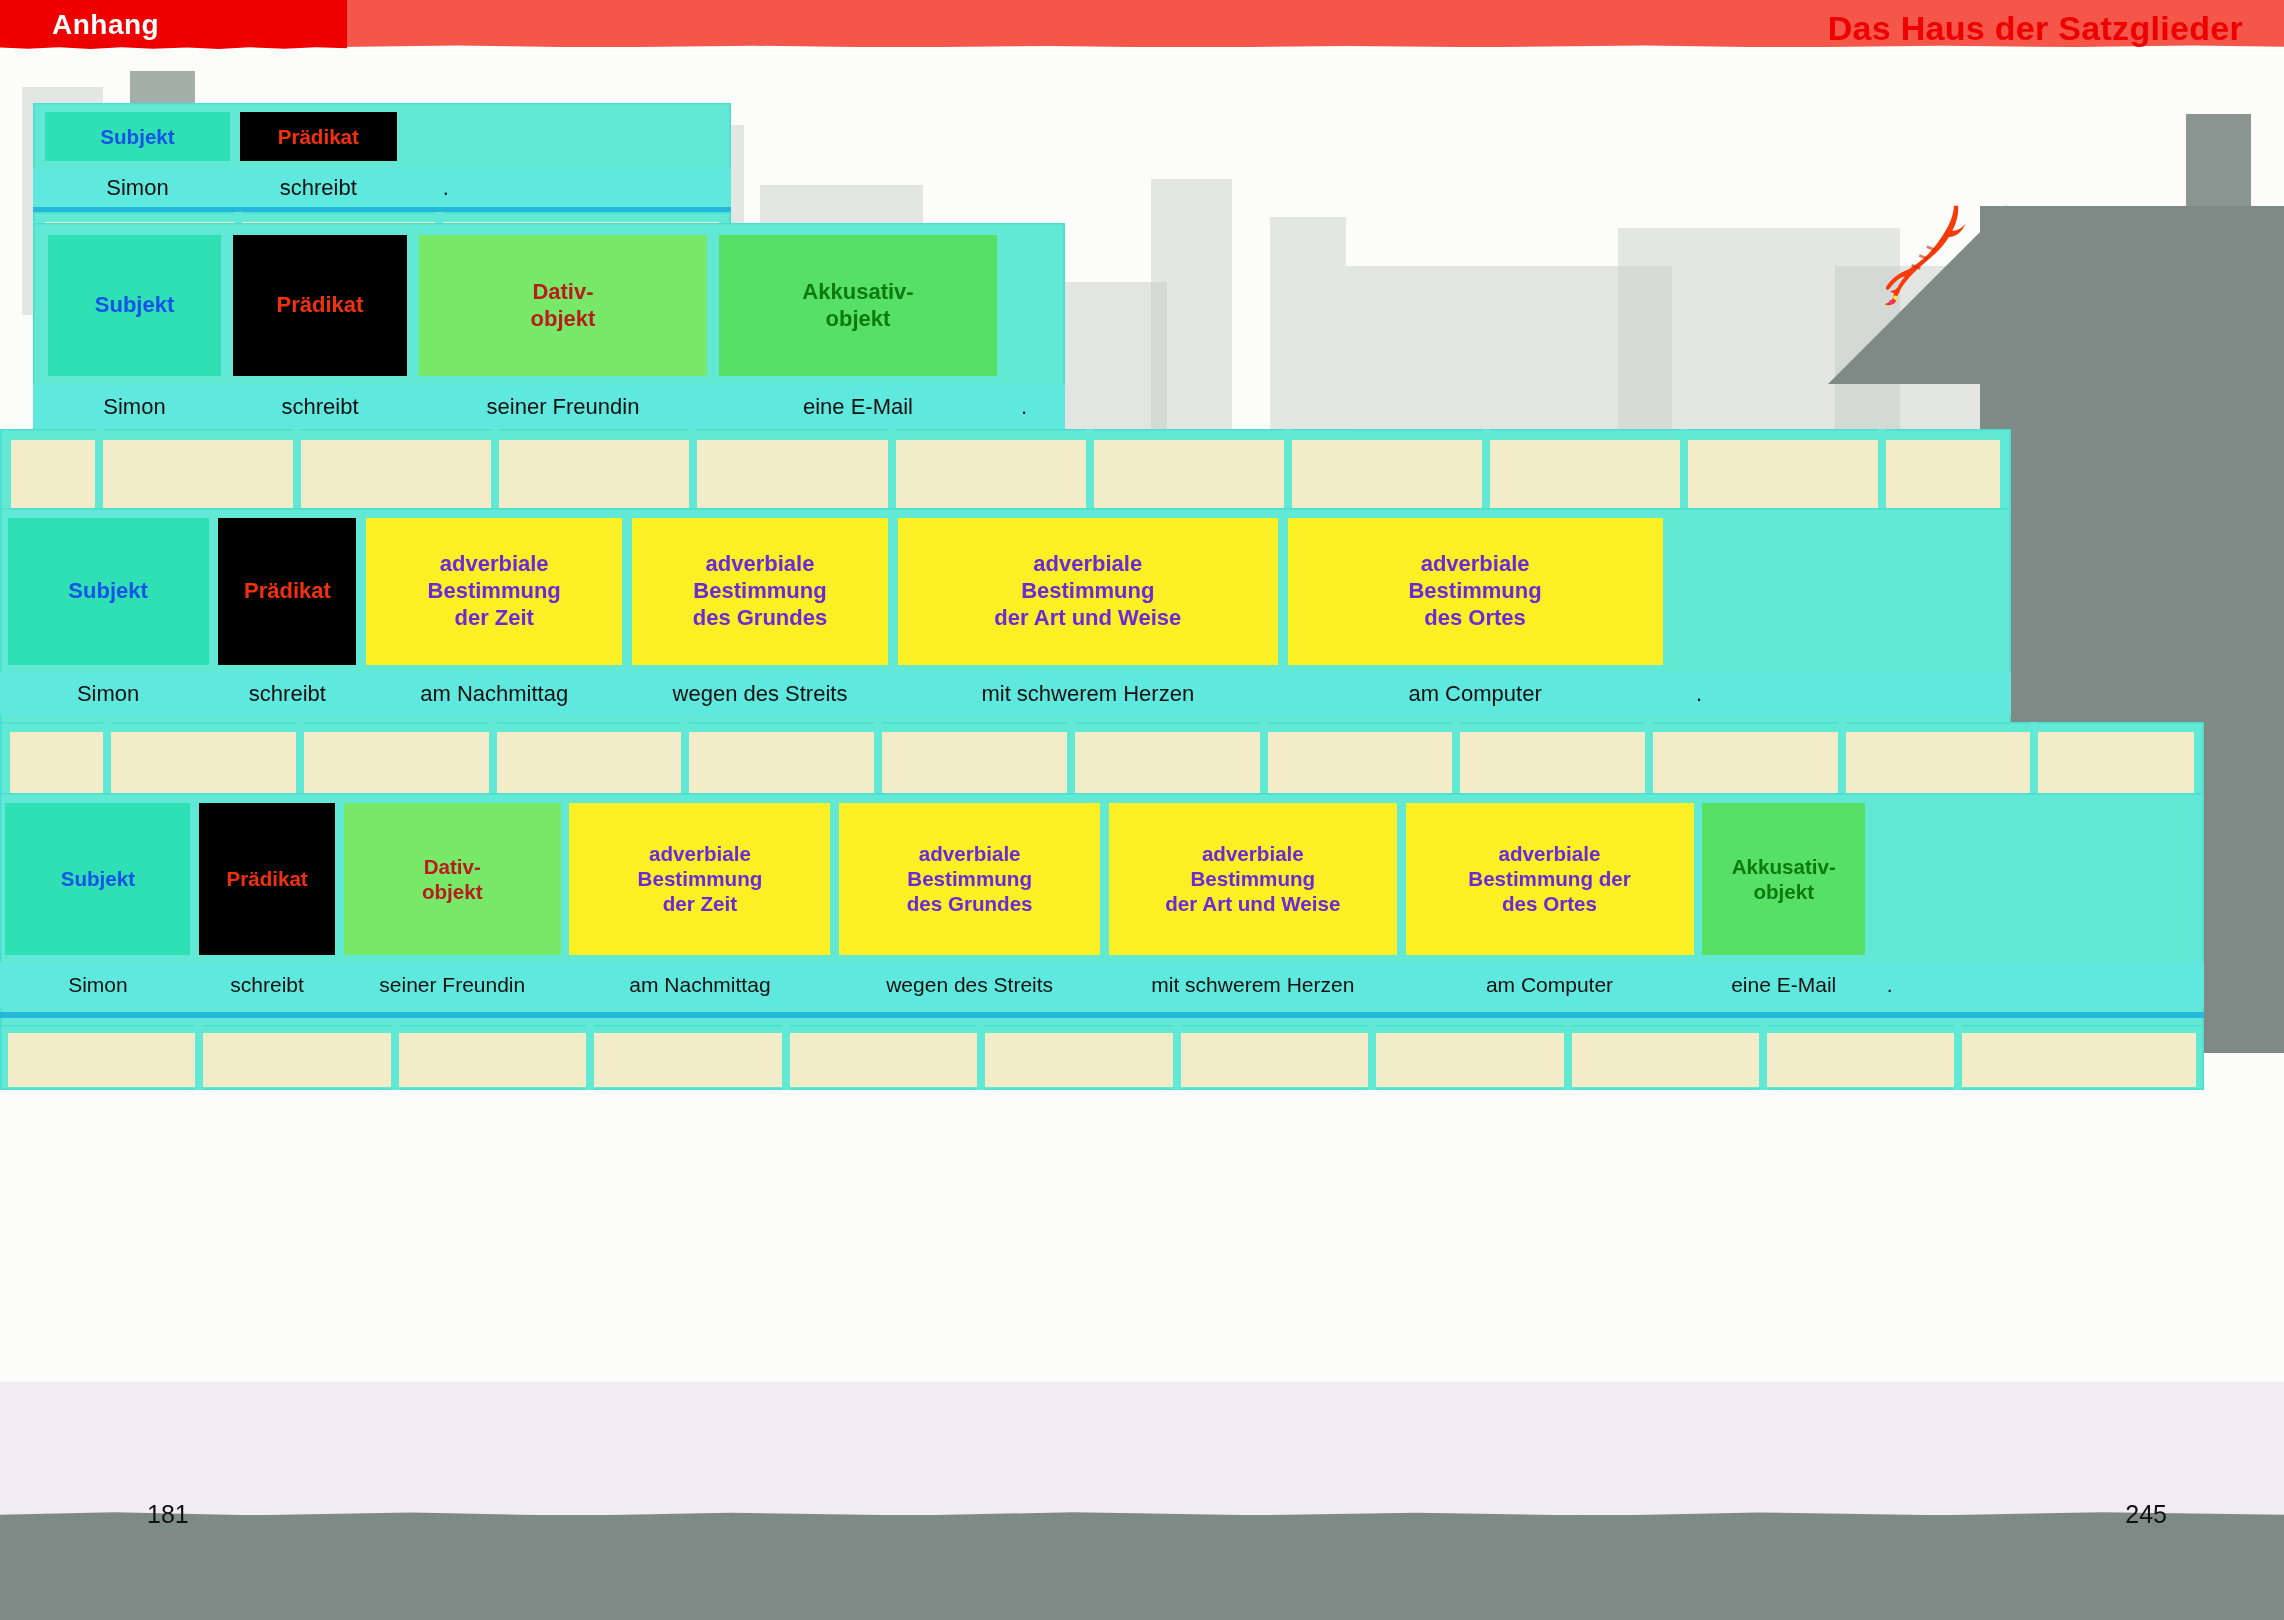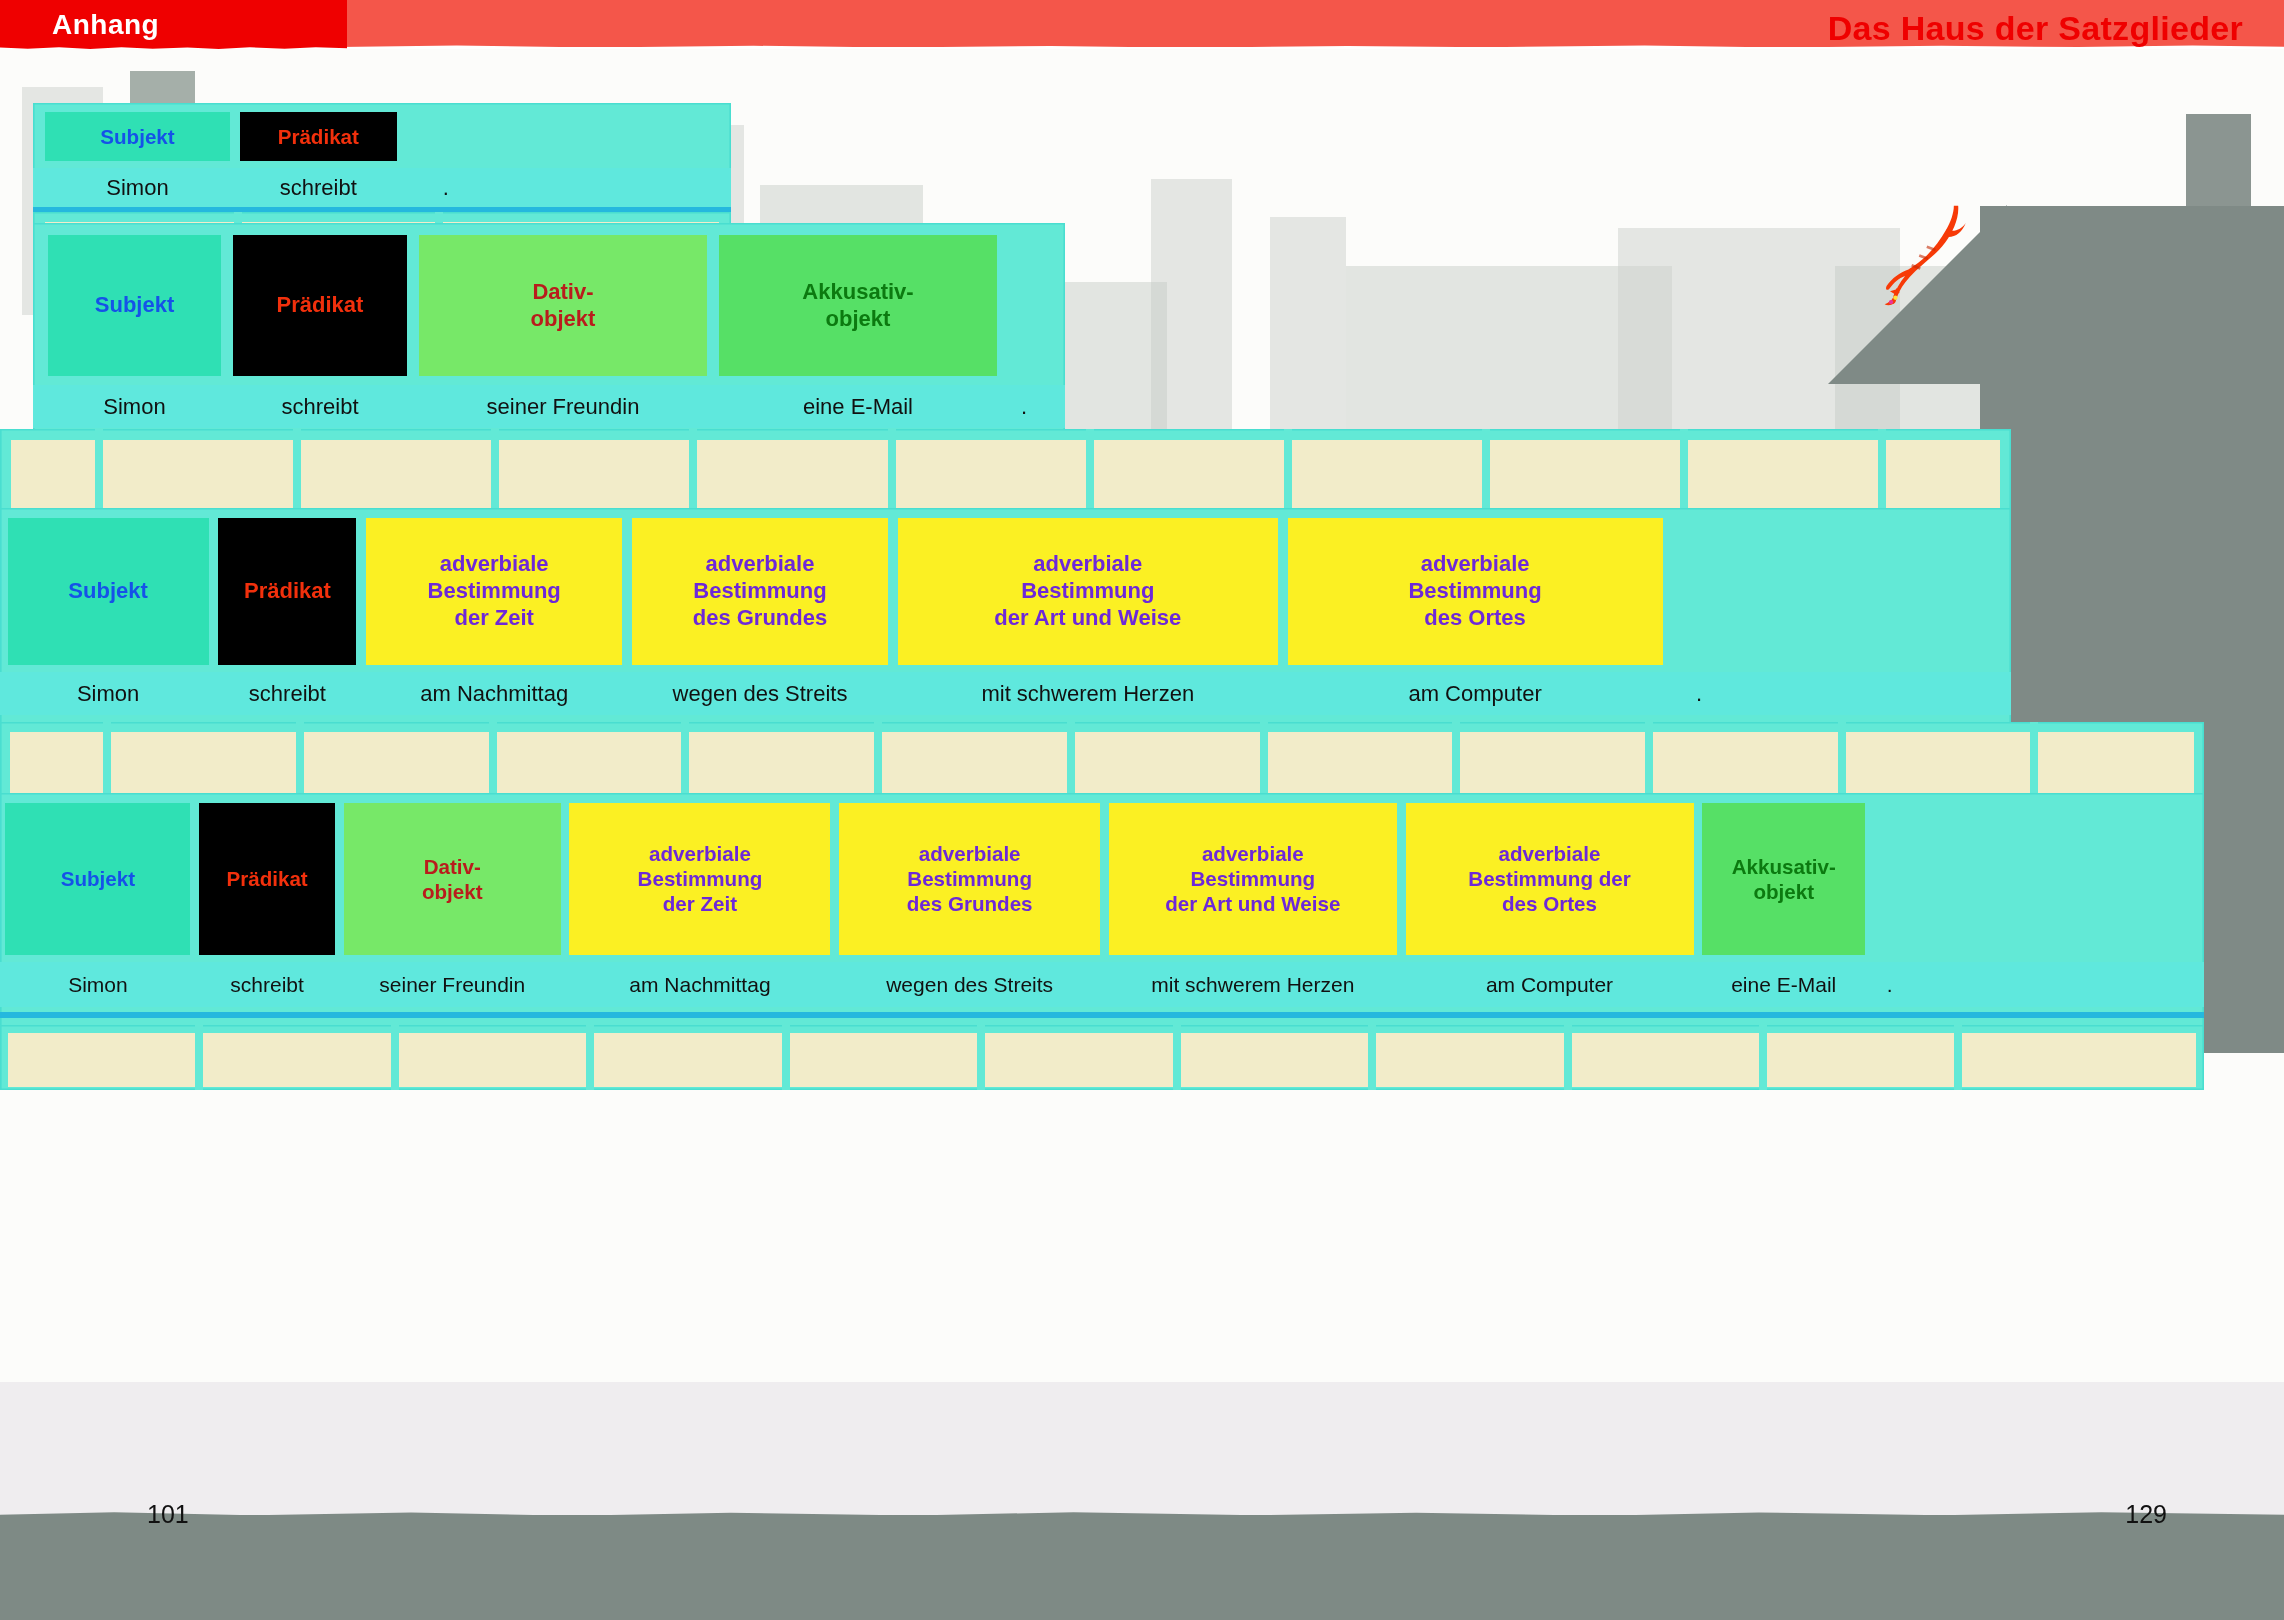--- a/index.html
+++ b/index.html
@@ -433,16 +433,16 @@
       <div class="brickseam" style="left:782px;"></div>
       <div class="brickseam" style="left:977px;"></div>
       <div class="brickseam" style="left:1173px;"></div>
       <div class="brickseam" style="left:1368px;"></div>
       <div class="brickseam" style="left:1564px;"></div>
       <div class="brickseam" style="left:1759px;"></div>
       <div class="brickseam" style="left:1954px;"></div>
     </div>
   </div>
 
-  <div class="pagenum" id="pagenum-left">101</div>
-  <div class="pagenum" id="pagenum-right">129</div>
+  <div class="pagenum" id="pagenum-left">181</div>
+  <div class="pagenum" id="pagenum-right">245</div>
 </div>
 
 
 </body></html>

